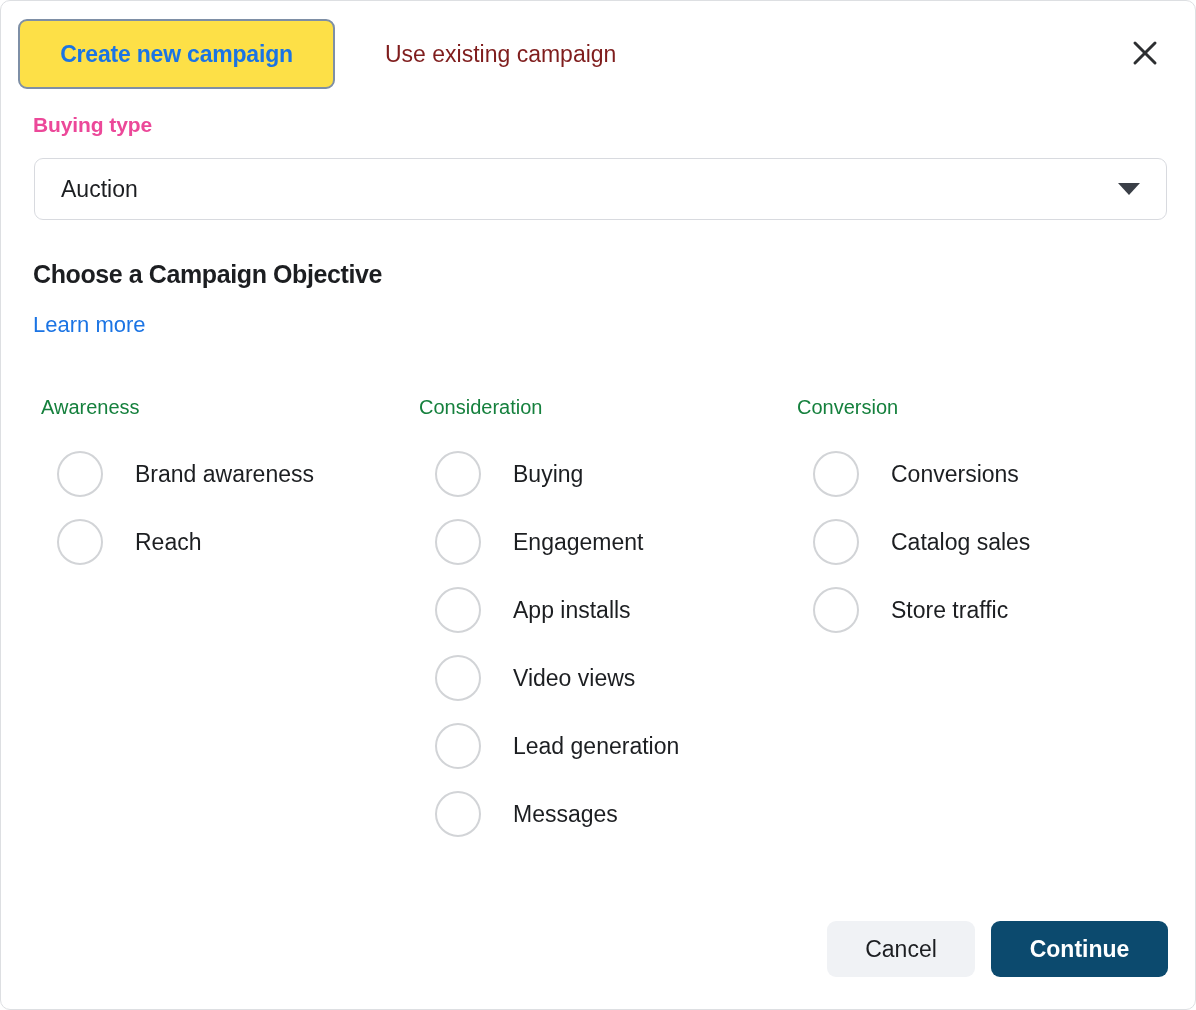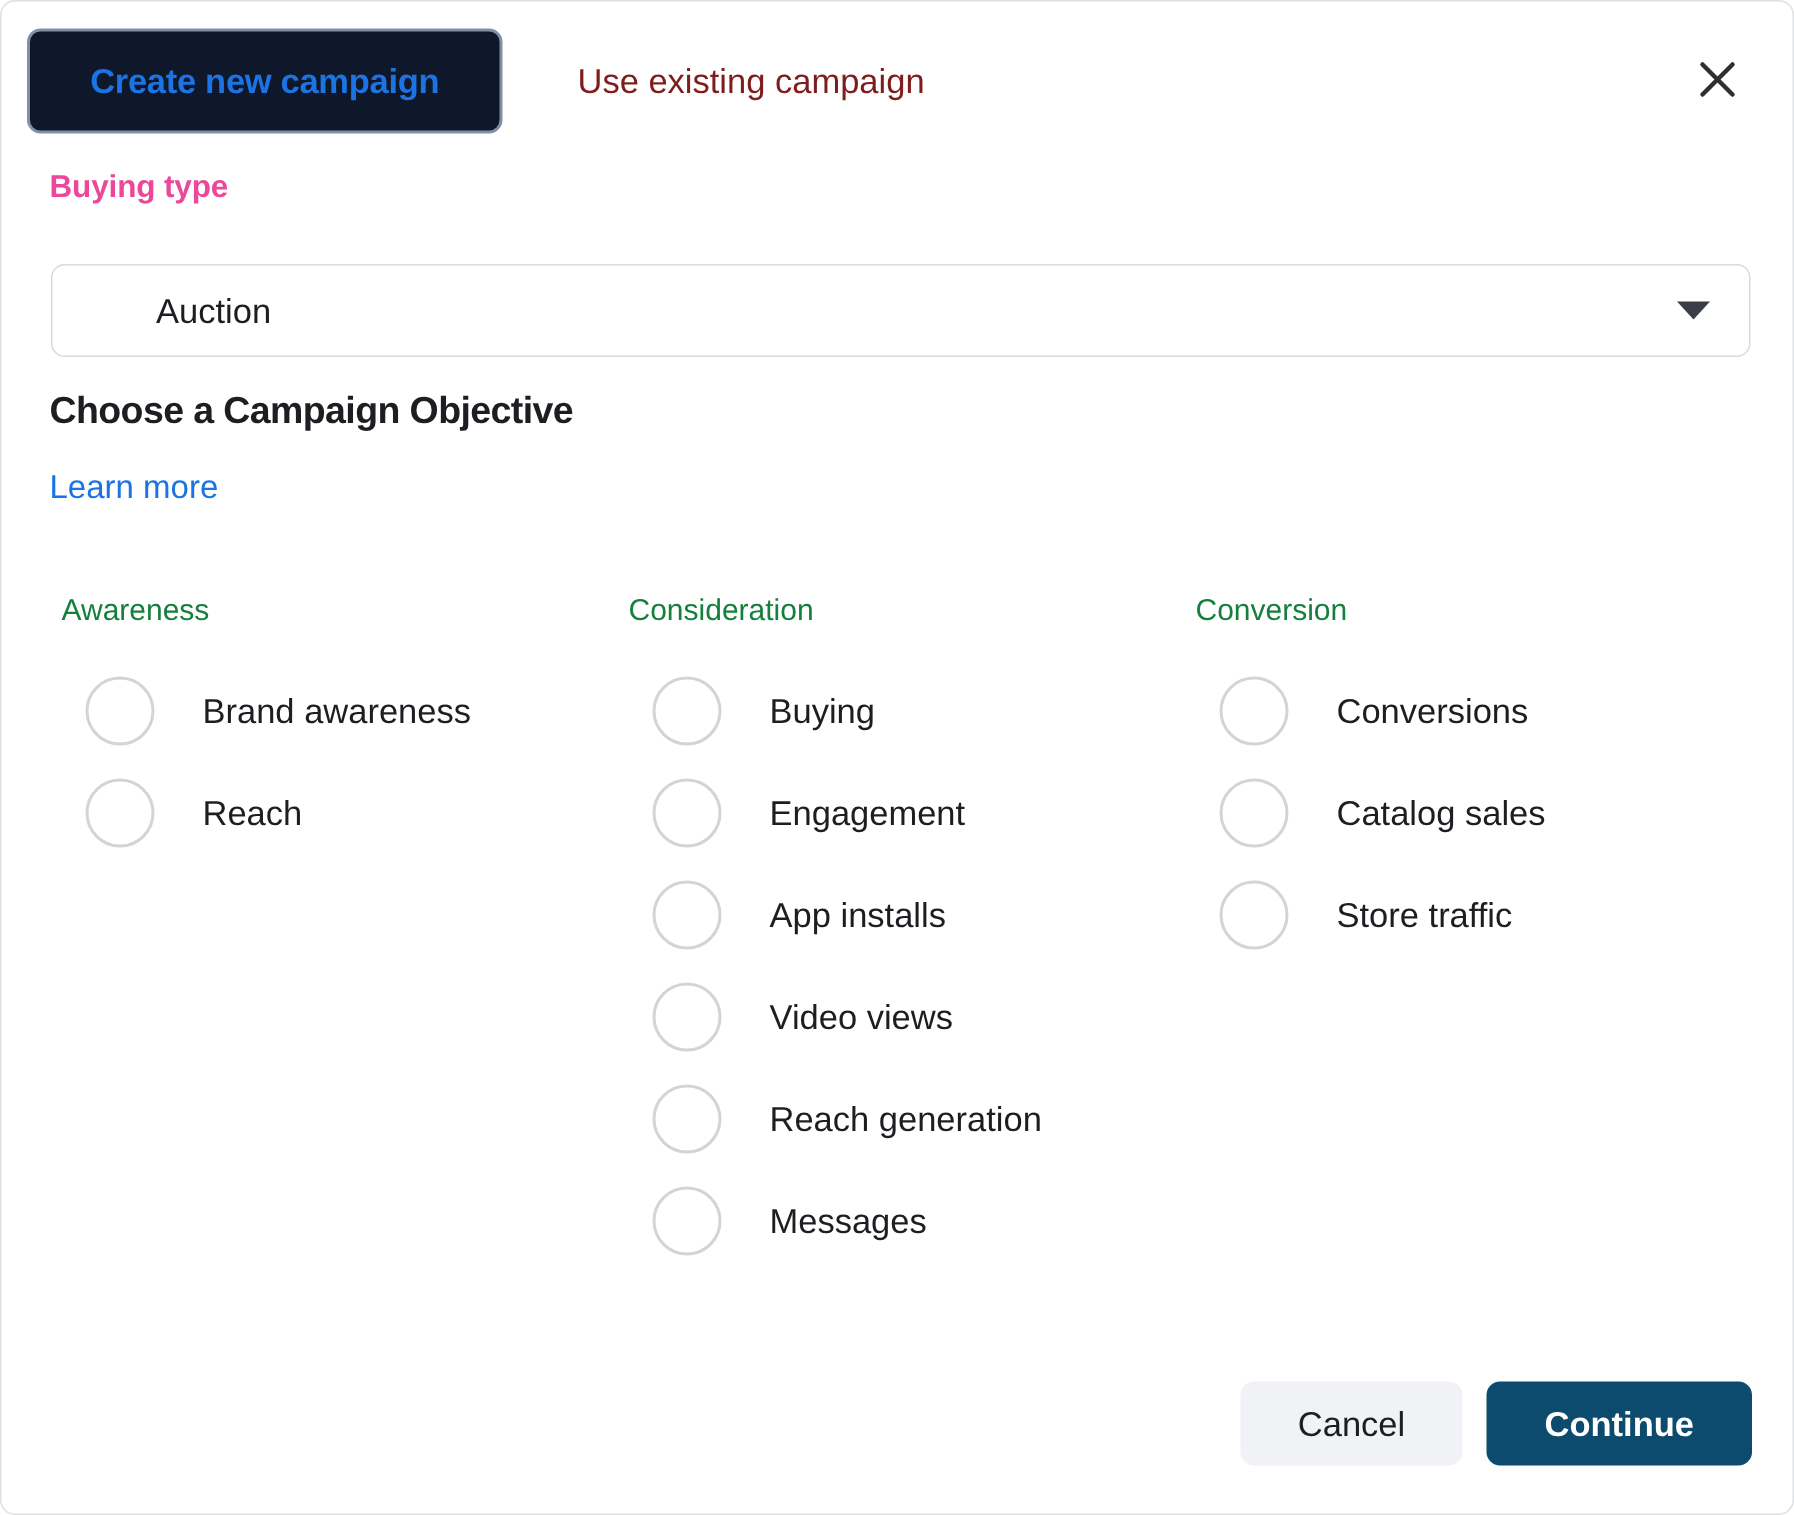--- a/index.html
+++ b/index.html
@@ -44,21 +44,21 @@
     white-space: nowrap;
     cursor: pointer;
     user-select: none;
   }
 
   .tab-active {
     left: 17px;
     top: 18px;
     width: 317px;
     height: 70px;
-    background: #0f172a;
+    background: #fde047;
     border: 2px solid #7e8fa6;
     border-radius: 9px;
     color: #1b74e4;
     font-weight: bold;
     display: flex;
     align-items: center;
     justify-content: center;
     letter-spacing: -0.2px;
   }
 
@@ -97,31 +97,30 @@
     top: 112px;
     font-size: 21px;
     font-weight: bold;
     color: #ec4899;
     letter-spacing: -0.1px;
   }
 
   .select-box {
     position: absolute;
     left: 33px;
-    top: 175px;
+    top: 157px;
     width: 1133px;
     height: 62px;
     box-sizing: border-box;
     background: #ffffff;
     border: 1px solid #d8dadf;
     border-radius: 9px;
     display: flex;
     align-items: center;
     cursor: pointer;
-    padding-left: 43px;
   }
   .select-value {
     margin-left: 26px;
     font-size: 23px;
     color: #1c1e21;
   }
   .select-caret {
     position: absolute;
     right: 26px;
     top: 50%;
@@ -292,21 +291,21 @@
       <div class="option">
         <span class="radio"></span>
         <span class="option-label">App installs</span>
       </div>
       <div class="option">
         <span class="radio"></span>
         <span class="option-label">Video views</span>
       </div>
       <div class="option">
         <span class="radio"></span>
-        <span class="option-label">Reach generation</span>
+        <span class="option-label">Lead generation</span>
       </div>
       <div class="option">
         <span class="radio"></span>
         <span class="option-label">Messages</span>
       </div>
     </div>
 
     <div class="column col-2">
       <div class="col-header">Conversion</div>
       <div class="option">

